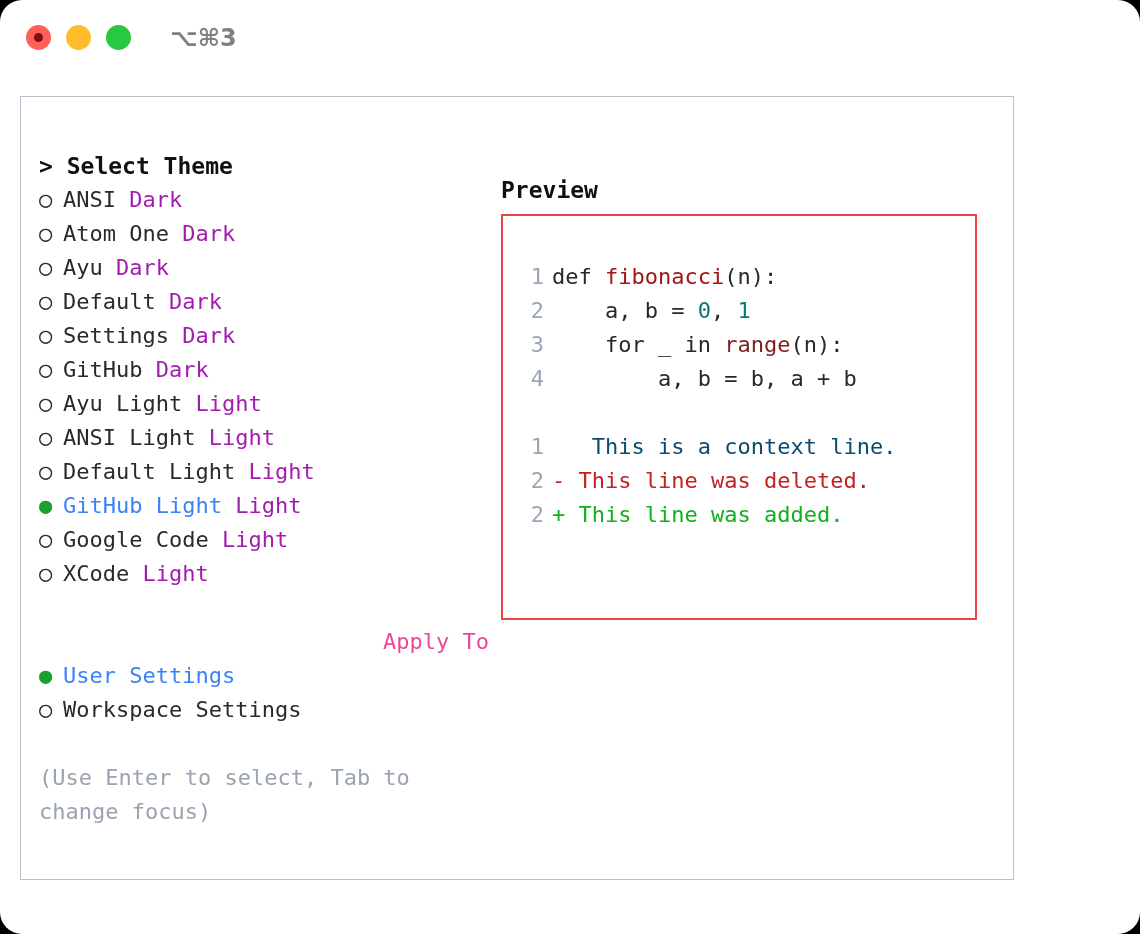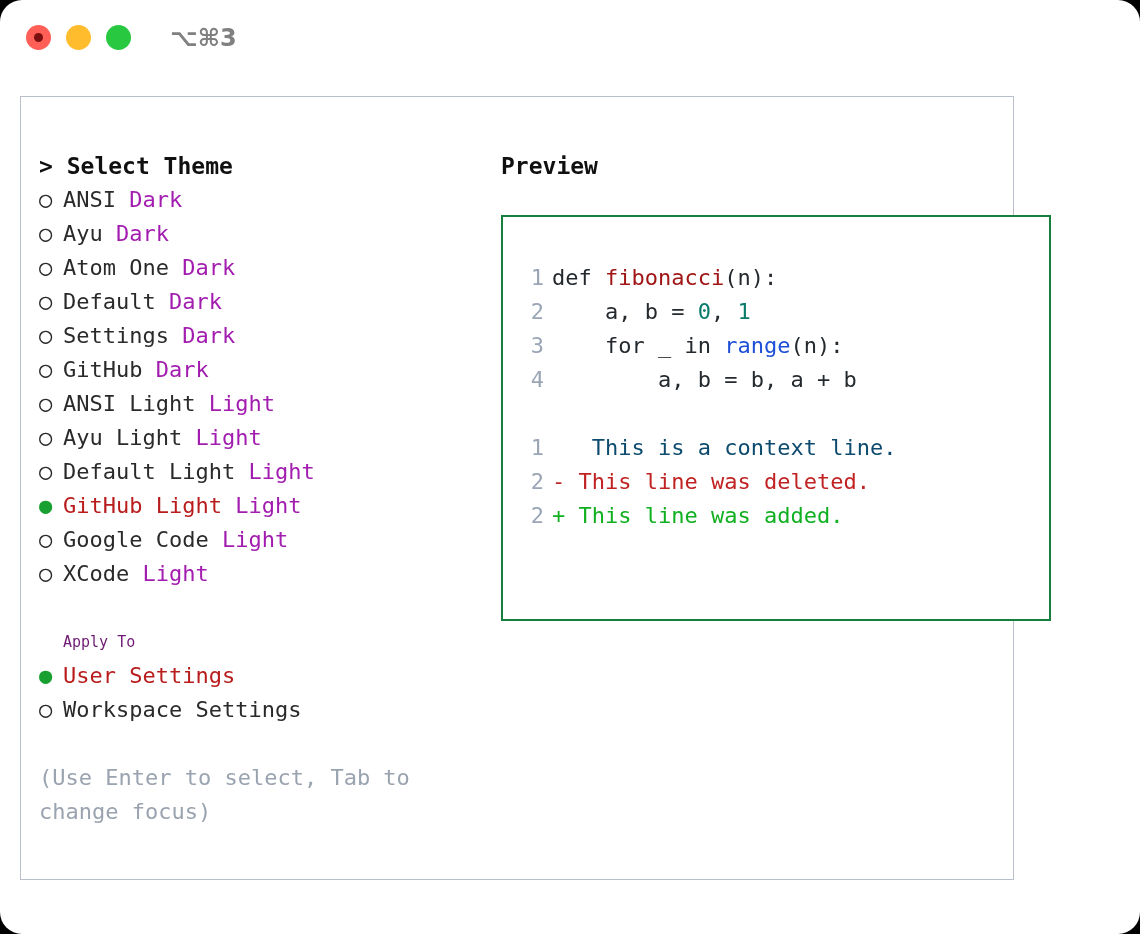--- a/index.html
+++ b/index.html
@@ -99,29 +99,30 @@
     color: #2a2a2a;
     white-space: pre;
   }
   .bullet {
     display: inline-block;
     width: 24px;
     color: #2a2a2a;
   }
   .bullet.sel { color: #19a030; }
   .opt-name { color: #2a2a2a; }
-  .opt-row.selected .opt-name { color: #b91c1c; }
+  .opt-row.selected .opt-name { color: #3b82f6; }
   .opt-variant { color: #a21caf; }
 
   .group-title {
-    font-size: 15px;
-    line-height: 34px;
-    color: #701a75;
+    font-size: 22px;
+    line-height: 34px;
+    color: #ec4899;
     white-space: pre;
     padding-left: 24px;
+    text-align: right;
   }
 
   .spacer-lg { height: 34px; }
 
   .hint {
     font-size: 22px;
     line-height: 34px;
     color: #9aa3b0;
     width: 410px;
   }
@@ -131,26 +132,27 @@
     position: absolute;
     left: 480px;
     top: 52px;
     width: 500px;
   }
   .preview-title {
     font-size: 23px;
     font-weight: bold;
     color: #101010;
     line-height: 34px;
+    margin-top: 24px;
   }
   .preview-box {
-    margin-top: 32px;
-    width: 550px;
+    margin-top: 7px;
+    width: 476px;
     height: 406px;
-    border: 2px solid #15803d;
+    border: 2px solid #ef4444;
     box-sizing: border-box;
     background: #ffffff;
     padding: 44px 0 0 0;
   }
   .code-line {
     font-size: 22px;
     line-height: 34px;
     white-space: pre;
     color: #24292e;
     padding-left: 13px;
@@ -159,21 +161,21 @@
     display: inline-block;
     width: 28px;
     text-align: right;
     color: #9aa5b5;
     margin-right: 8px;
   }
   .blank-line { height: 34px; }
 
   .tok-fn   { color: #a01515; }
   .tok-num  { color: #0a7a6a; }
-  .tok-blue { color: #1d4ed8; }
+  .tok-blue { color: #7f1d1d; }
   .tok-plain{ color: #24292e; }
 
   .diff-ctx { color: #0c4a6e; }
   .diff-del { color: #c12222; }
   .diff-add { color: #10b020; }
 </style>
 </head>
 <body>
 
 <div class="window">
@@ -186,27 +188,27 @@
     </div>
     <div class="shortcut">⌥⌘3</div>
   </div>
 
   <div class="panel">
 
     <div class="left-col">
       <div class="section-title">&gt; Select Theme</div>
       <div id="theme-list">
           <div class="opt-row"><span class="bullet">○</span><span class="opt-name">ANSI</span><span class="opt-variant"> Dark</span></div>
+          <div class="opt-row"><span class="bullet">○</span><span class="opt-name">Atom One</span><span class="opt-variant"> Dark</span></div>
           <div class="opt-row"><span class="bullet">○</span><span class="opt-name">Ayu</span><span class="opt-variant"> Dark</span></div>
-          <div class="opt-row"><span class="bullet">○</span><span class="opt-name">Atom One</span><span class="opt-variant"> Dark</span></div>
           <div class="opt-row"><span class="bullet">○</span><span class="opt-name">Default</span><span class="opt-variant"> Dark</span></div>
           <div class="opt-row"><span class="bullet">○</span><span class="opt-name">Settings</span><span class="opt-variant"> Dark</span></div>
           <div class="opt-row"><span class="bullet">○</span><span class="opt-name">GitHub</span><span class="opt-variant"> Dark</span></div>
+          <div class="opt-row"><span class="bullet">○</span><span class="opt-name">Ayu Light</span><span class="opt-variant"> Light</span></div>
           <div class="opt-row"><span class="bullet">○</span><span class="opt-name">ANSI Light</span><span class="opt-variant"> Light</span></div>
-          <div class="opt-row"><span class="bullet">○</span><span class="opt-name">Ayu Light</span><span class="opt-variant"> Light</span></div>
           <div class="opt-row"><span class="bullet">○</span><span class="opt-name">Default Light</span><span class="opt-variant"> Light</span></div>
           <div class="opt-row selected"><span class="bullet sel">●</span><span class="opt-name">GitHub Light</span><span class="opt-variant"> Light</span></div>
           <div class="opt-row"><span class="bullet">○</span><span class="opt-name">Google Code</span><span class="opt-variant"> Light</span></div>
           <div class="opt-row"><span class="bullet">○</span><span class="opt-name">XCode</span><span class="opt-variant"> Light</span></div>
         </div>
 
       <div class="spacer-lg"></div>
 
       <div class="group-title">Apply To</div>
       <div id="apply-to-list">

